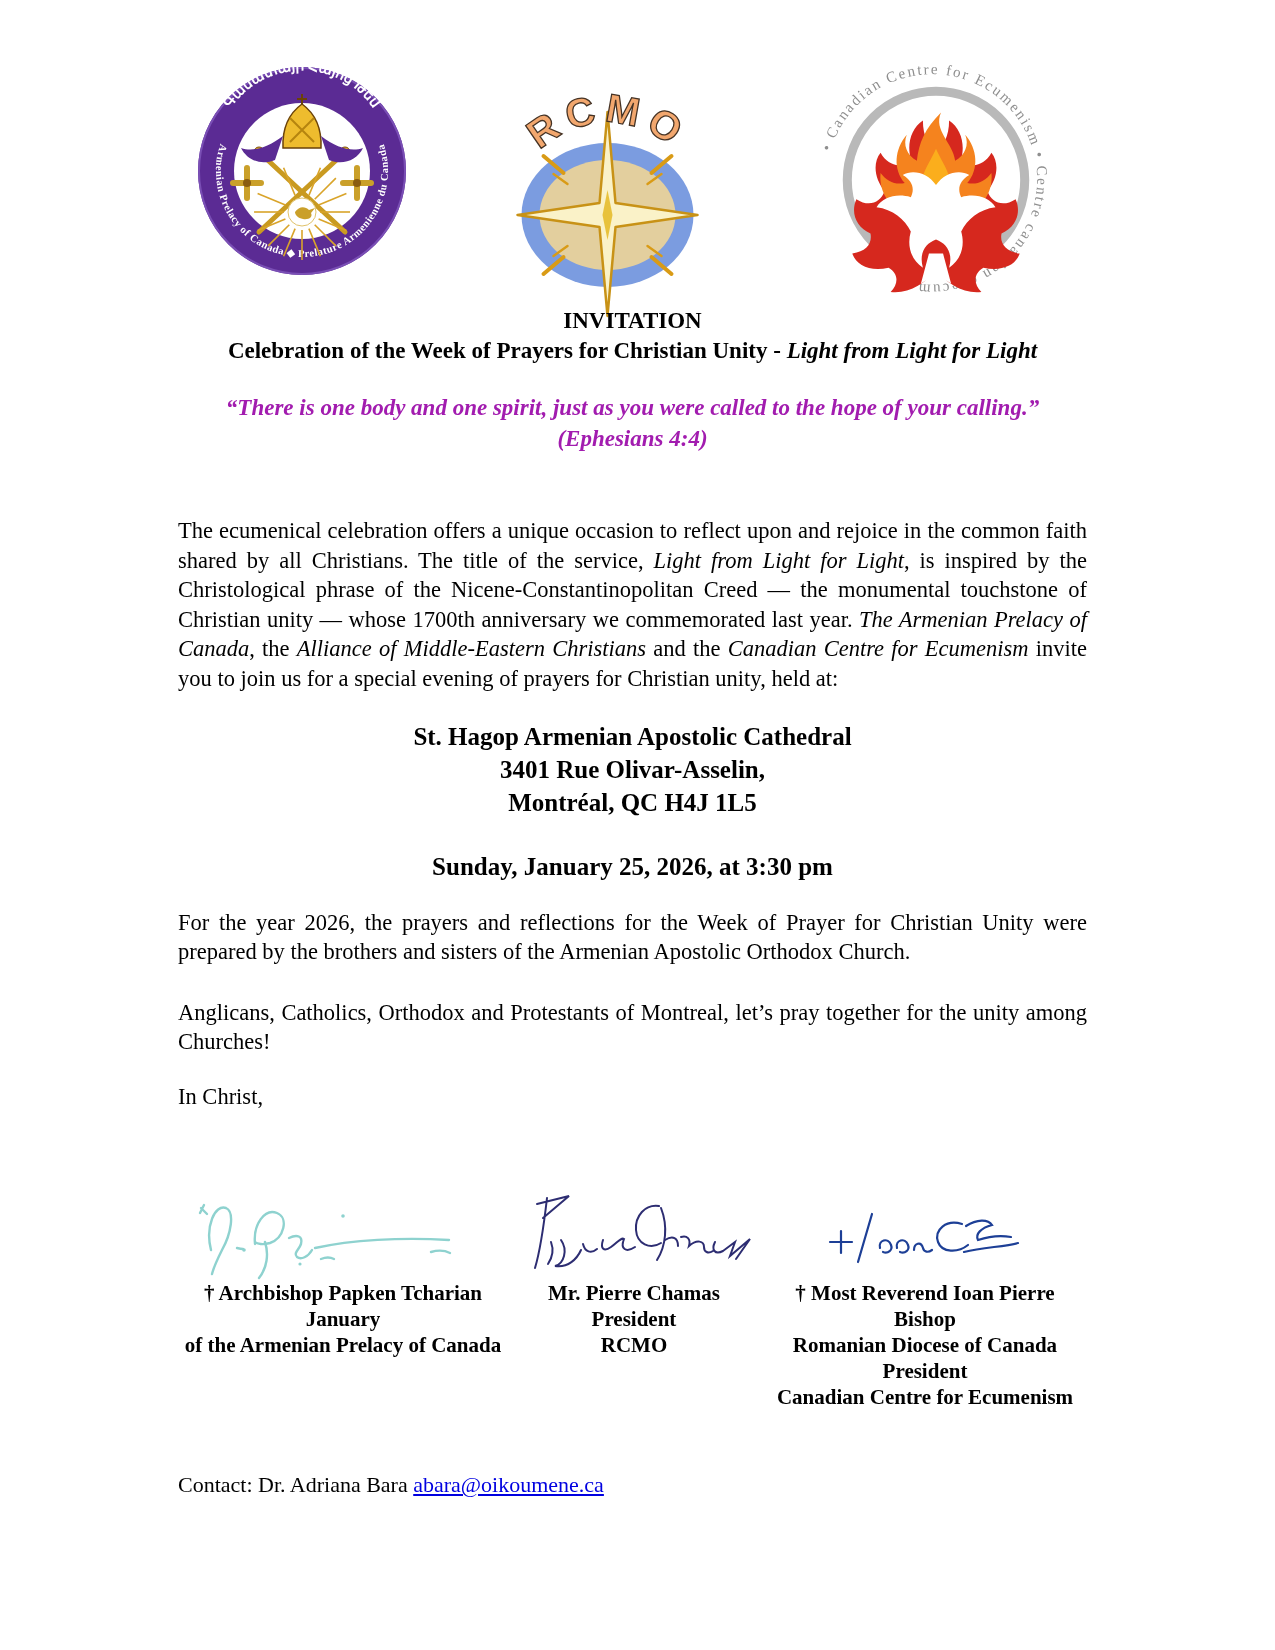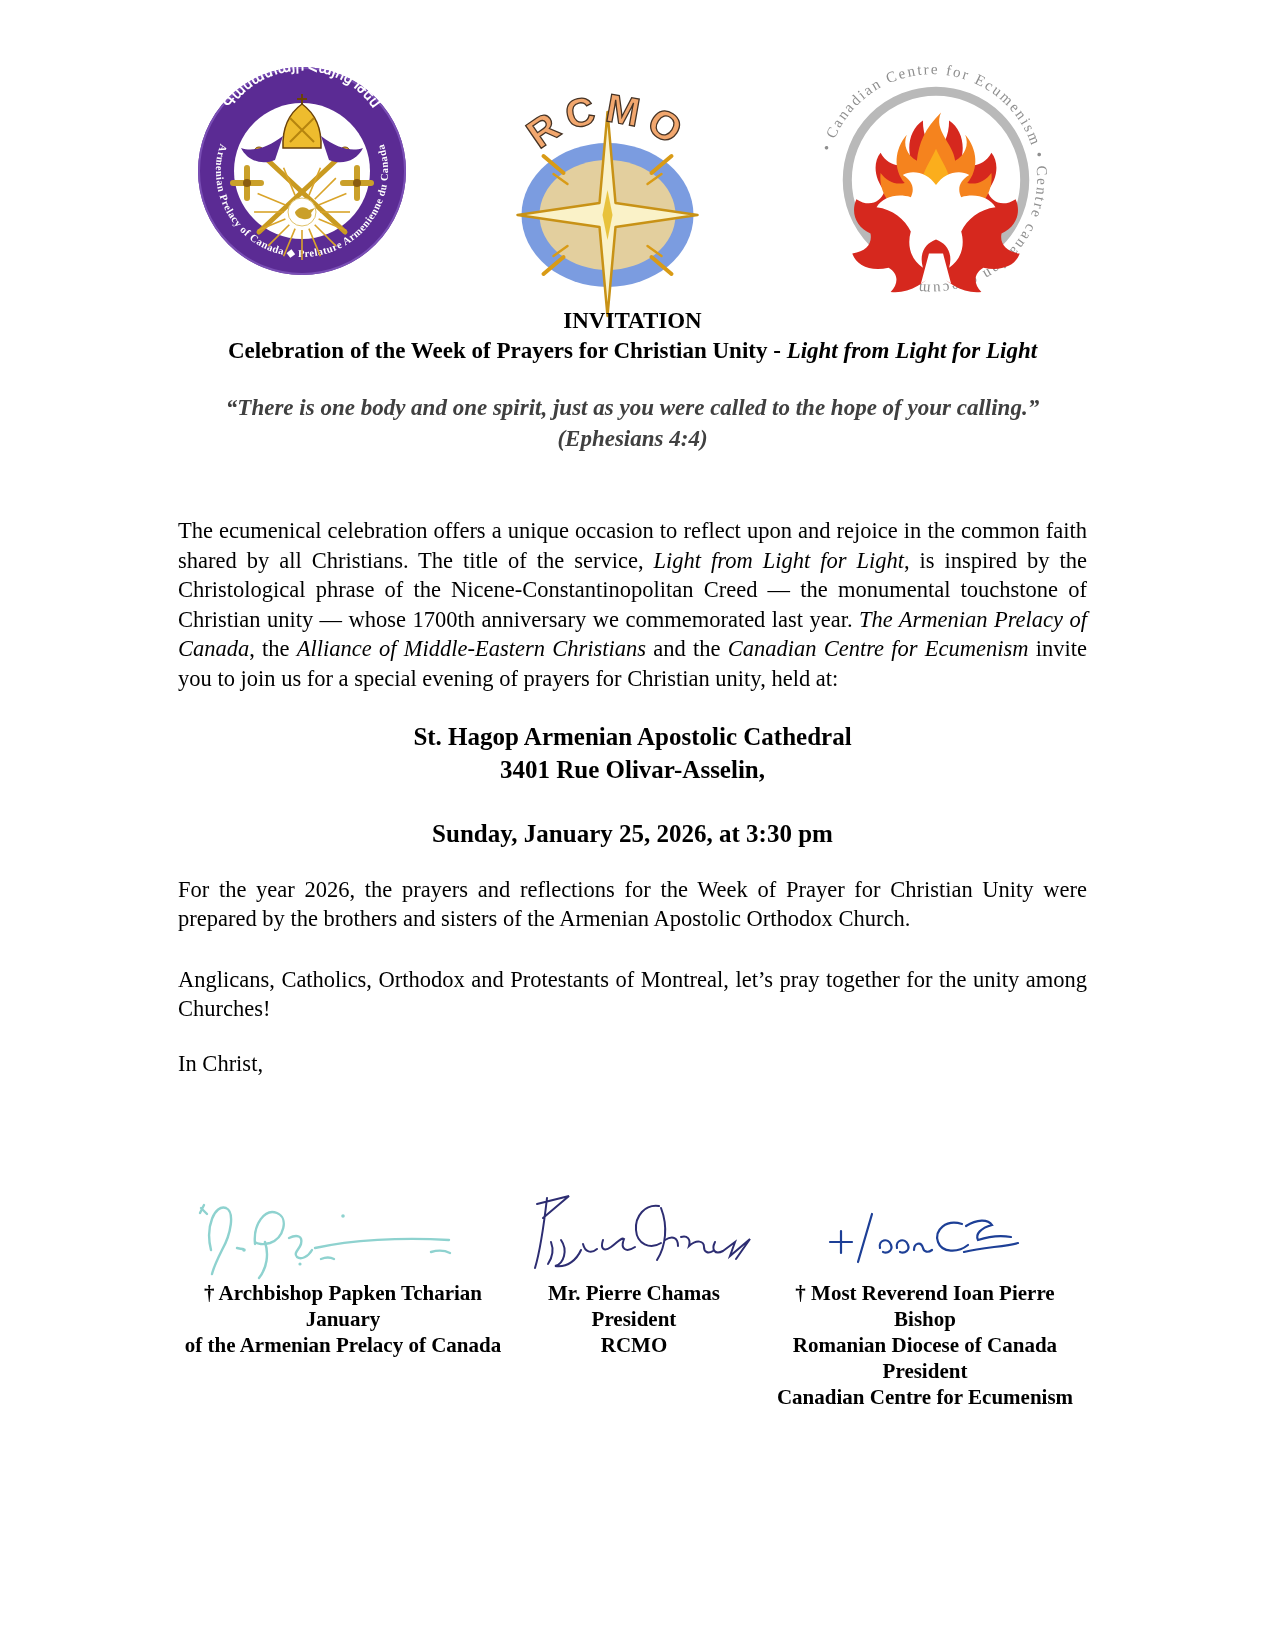--- a/index.html
+++ b/index.html
@@ -173,30 +173,31 @@
       <path d="M116,196 L108,226 C116,219 130,219 138,226 L130,196 Z" fill="#ffffff"></path>
     </svg>
   </div>
 
   <div class="content">
 
     <div class="title">INVITATION</div>
 
     <div class="subtitle"><span>Celebration of the Week of Prayers for Christian Unity - </span><span class="it">Light from Light for Light</span></div>
 
-    <div class="quote" style="color:#404040;">
+    <div class="quote" style="color:#a21caf;">
       <div>“There is one body and one spirit, just as you were called to the hope of your calling.”</div>
       <div>(Ephesians 4:4)</div>
     </div>
 
     <div class="para p1"><span>The ecumenical celebration offers a unique occasion to reflect upon and rejoice in the common faith shared by all Christians. The title of the service, </span><span class="it">Light from Light for Light</span><span>, is inspired by the Christological phrase of the Nicene-Constantinopolitan Creed — the monumental touchstone of Christian unity — whose 1700th anniversary we commemorated last year. </span><span class="it">The Armenian Prelacy of Canada</span><span>, the </span><span class="it">Alliance of Middle-Eastern Christians</span><span> and the </span><span class="it">Canadian Centre for Ecumenism</span><span> invite you to join us for a special evening of prayers for Christian unity, held at:</span></div>
 
     <div class="venue">
       <div>St. Hagop Armenian Apostolic Cathedral</div>
       <div>3401 Rue Olivar-Asselin,</div>
+      <div>Montréal, QC H4J 1L5</div>
     </div>
 
     <div class="datetime">Sunday, January 25, 2026, at 3:30 pm</div>
 
     <div class="para p2">For the year 2026, the prayers and reflections for the Week of Prayer for Christian Unity were prepared by the brothers and sisters of the Armenian Apostolic Orthodox Church.</div>
 
     <div class="para p3">Anglicans, Catholics, Orthodox and Protestants of Montreal, let’s pray together for the unity among Churches!</div>
 
     <div class="closing">In Christ,</div>
   </div>
@@ -271,14 +272,15 @@
       <div class="sig-lines">
         <div>† Most Reverend Ioan Pierre</div>
         <div>Bishop</div>
         <div>Romanian Diocese of Canada</div>
         <div>President</div>
         <div>Canadian Centre for Ecumenism</div>
       </div>
     </div>
   </div>
 
+  <div class="contact"><span>Contact: Dr. Adriana Bara </span><a href="mailto:abara@oikoumene.ca">abara@oikoumene.ca</a></div>
 
 </div>
 
 </body></html>

